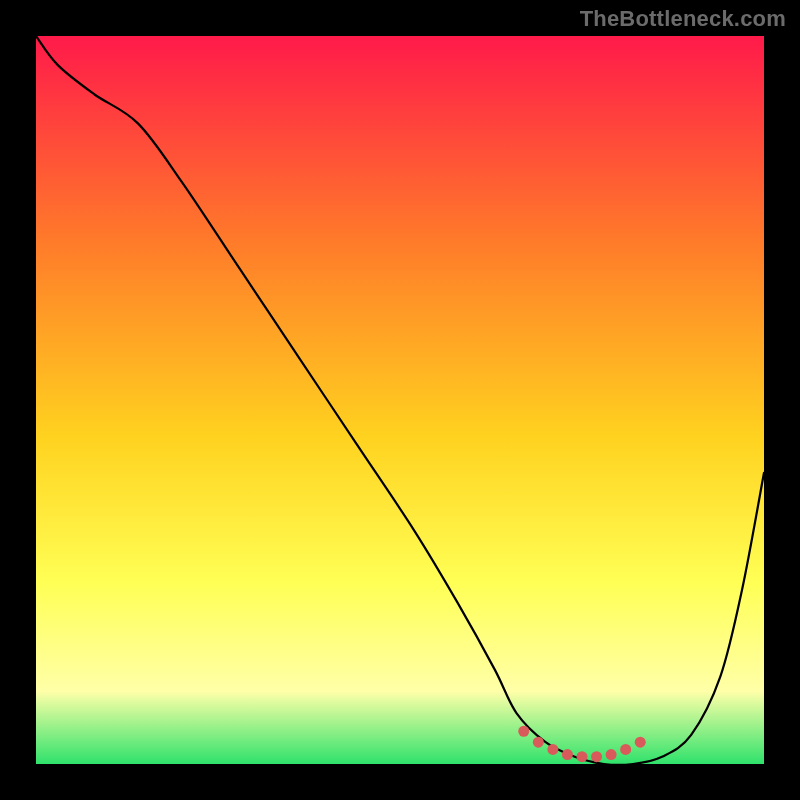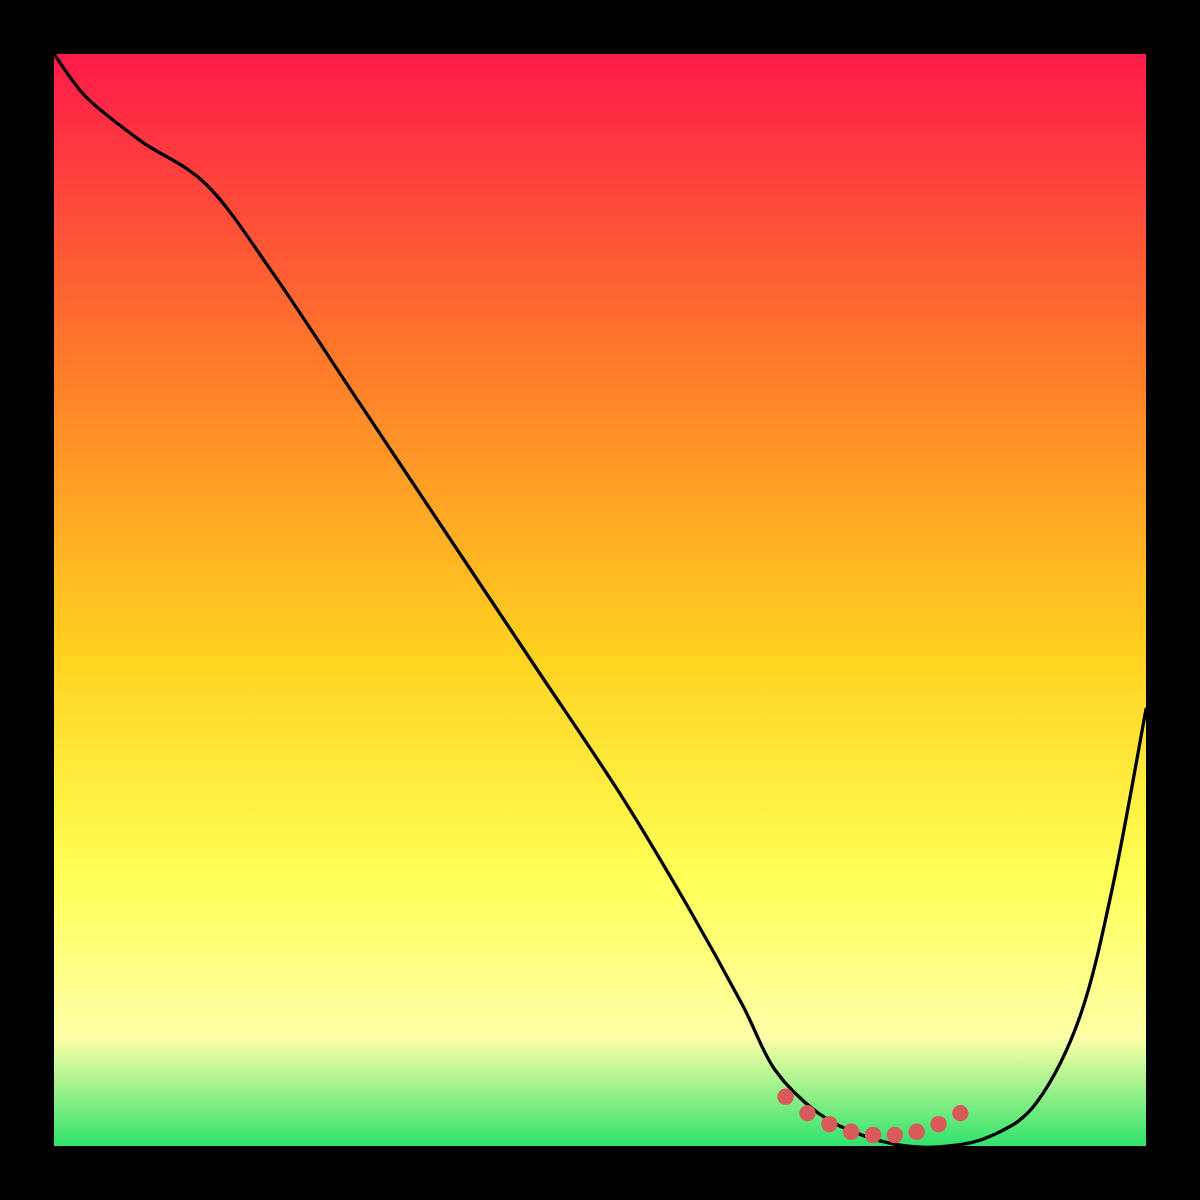--- a/index.html
+++ b/index.html
@@ -32,20 +32,21 @@
   .plot-area svg {
     display: block;
     width: 728px;
     height: 728px;
   }
 </style>
 </head>
 <body>
 
 <div class="frame">
+  <div class="watermark">TheBottleneck.com</div>
   <div class="plot-area">
     <svg id="plot-svg" viewBox="0 0 728 728" preserveAspectRatio="none">
       <defs>
         <linearGradient id="bg-grad" x1="0" y1="0" x2="0" y2="1">
           <stop id="g0" offset="0%" stop-color="#ff1a4a"></stop>
           <stop id="g1" offset="28%" stop-color="#ff7a2a"></stop>
           <stop id="g2" offset="55%" stop-color="#ffd21f"></stop>
           <stop id="g3" offset="75%" stop-color="#ffff55"></stop>
           <stop id="g4" offset="90%" stop-color="#ffffa8"></stop>
           <stop id="g5" offset="100%" stop-color="#2fe26b"></stop>

